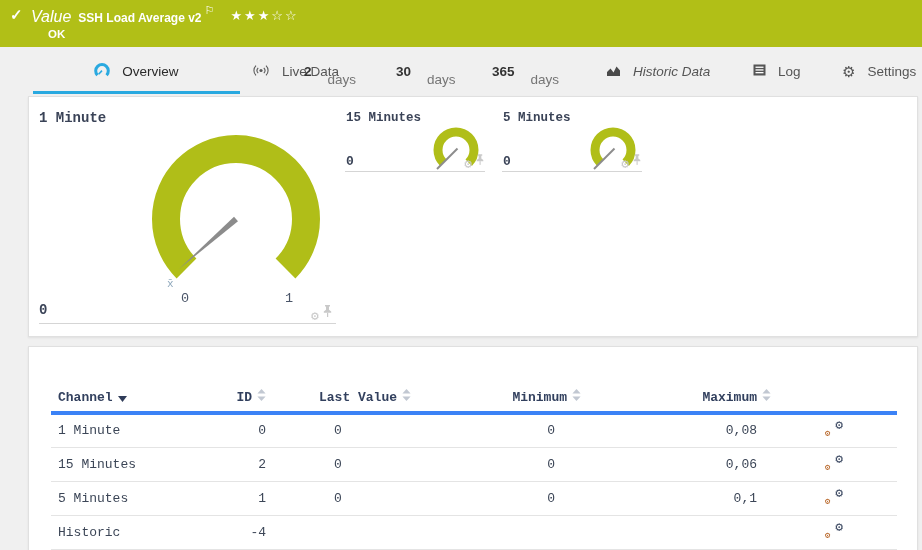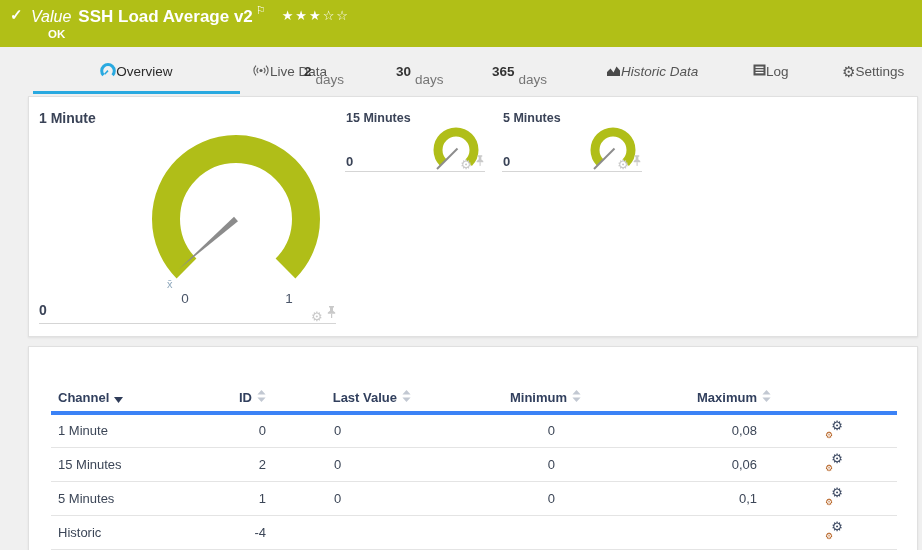--- a/index.html
+++ b/index.html
@@ -4,38 +4,38 @@
 <style>
   * { margin:0; padding:0; box-sizing:border-box; }
   html,body { width:922px; height:550px; overflow:hidden; }
   body { font-family:"Liberation Sans", sans-serif; background:#f0f0f0; position:relative; }
 
   
   .topbar { position:absolute; left:0; top:0; width:922px; height:47px; background:#b1bf17; color:#fff; }
   .topbar .check { position:absolute; left:10px; top:6px; font-size:15px; font-weight:bold; }
   .titleline { position:absolute; left:31px; top:4px; white-space:nowrap; }
   .kind { font-style:italic; font-size:16px; margin-right:7px; }
-  .sensor-title { font-weight:bold; font-size:17px; }
+  .sensor-title { font-weight:bold; font-size:12px; }
   .flag { font-size:11px; vertical-align:8px; margin-left:3px; }
   .stars { font-size:13px; letter-spacing:2px; margin-left:16px; vertical-align:2px; cursor:pointer; }
   .status-ok { position:absolute; left:48px; top:28px; font-size:11.5px; font-weight:bold; }
 
   
   .tabs { position:absolute; left:0; top:47px; width:922px; height:49px; }
   .tab { position:absolute; top:0; height:100%; display:flex; align-items:center; justify-content:center;
-         gap:0; font-size:13.5px; color:#555; cursor:pointer; white-space:nowrap; }
+         gap:12px; font-size:13.5px; color:#555; cursor:pointer; white-space:nowrap; }
   .tab.active { color:#2b2b2b; }
   .tab.active::after { content:""; position:absolute; left:0; right:0; bottom:2px; height:3px; background:#29a9e0; }
   .tab .num { font-weight:bold; color:#333; margin-right:4px; }
   .tab .unit { color:#757575;margin-top:16px; }
   .tabicon { display:inline-block; }
 
   
   .panel { position:absolute; left:28px; width:890px; background:#fff; border:1px solid #e0e0e0;
-           box-shadow:0 1px 2px rgba(0,0,0,0.07); }
+           box-shadow:0 1px 2px rgba(0,0,0,0.07);font-family:Liberation Mono, monospace; }
   .panel-gauges { top:96px; height:241px; }
   .panel-table  { top:346px; height:205px; overflow:hidden; }
 
   
   .g-title { position:absolute; left:10px; top:13px; font-size:14px; font-weight:600; color:#3a4357; }
   .big-gauge-svg { position:absolute; left:107px; top:22px; }
   .scale-label { position:absolute; top:194px; font-size:13.5px; color:#4a5568; transform:translateX(-50%); }
   .mean-marker { position:absolute; left:138px; top:181px; font-size:11px; color:#8fa8bc; }
   .g-value { position:absolute; left:10px; top:205px; font-size:14px; font-weight:600; color:#3a4357; }
   .g-line { position:absolute; left:10px; top:226px; width:297px; border-top:1px solid #d5d5d5; }

